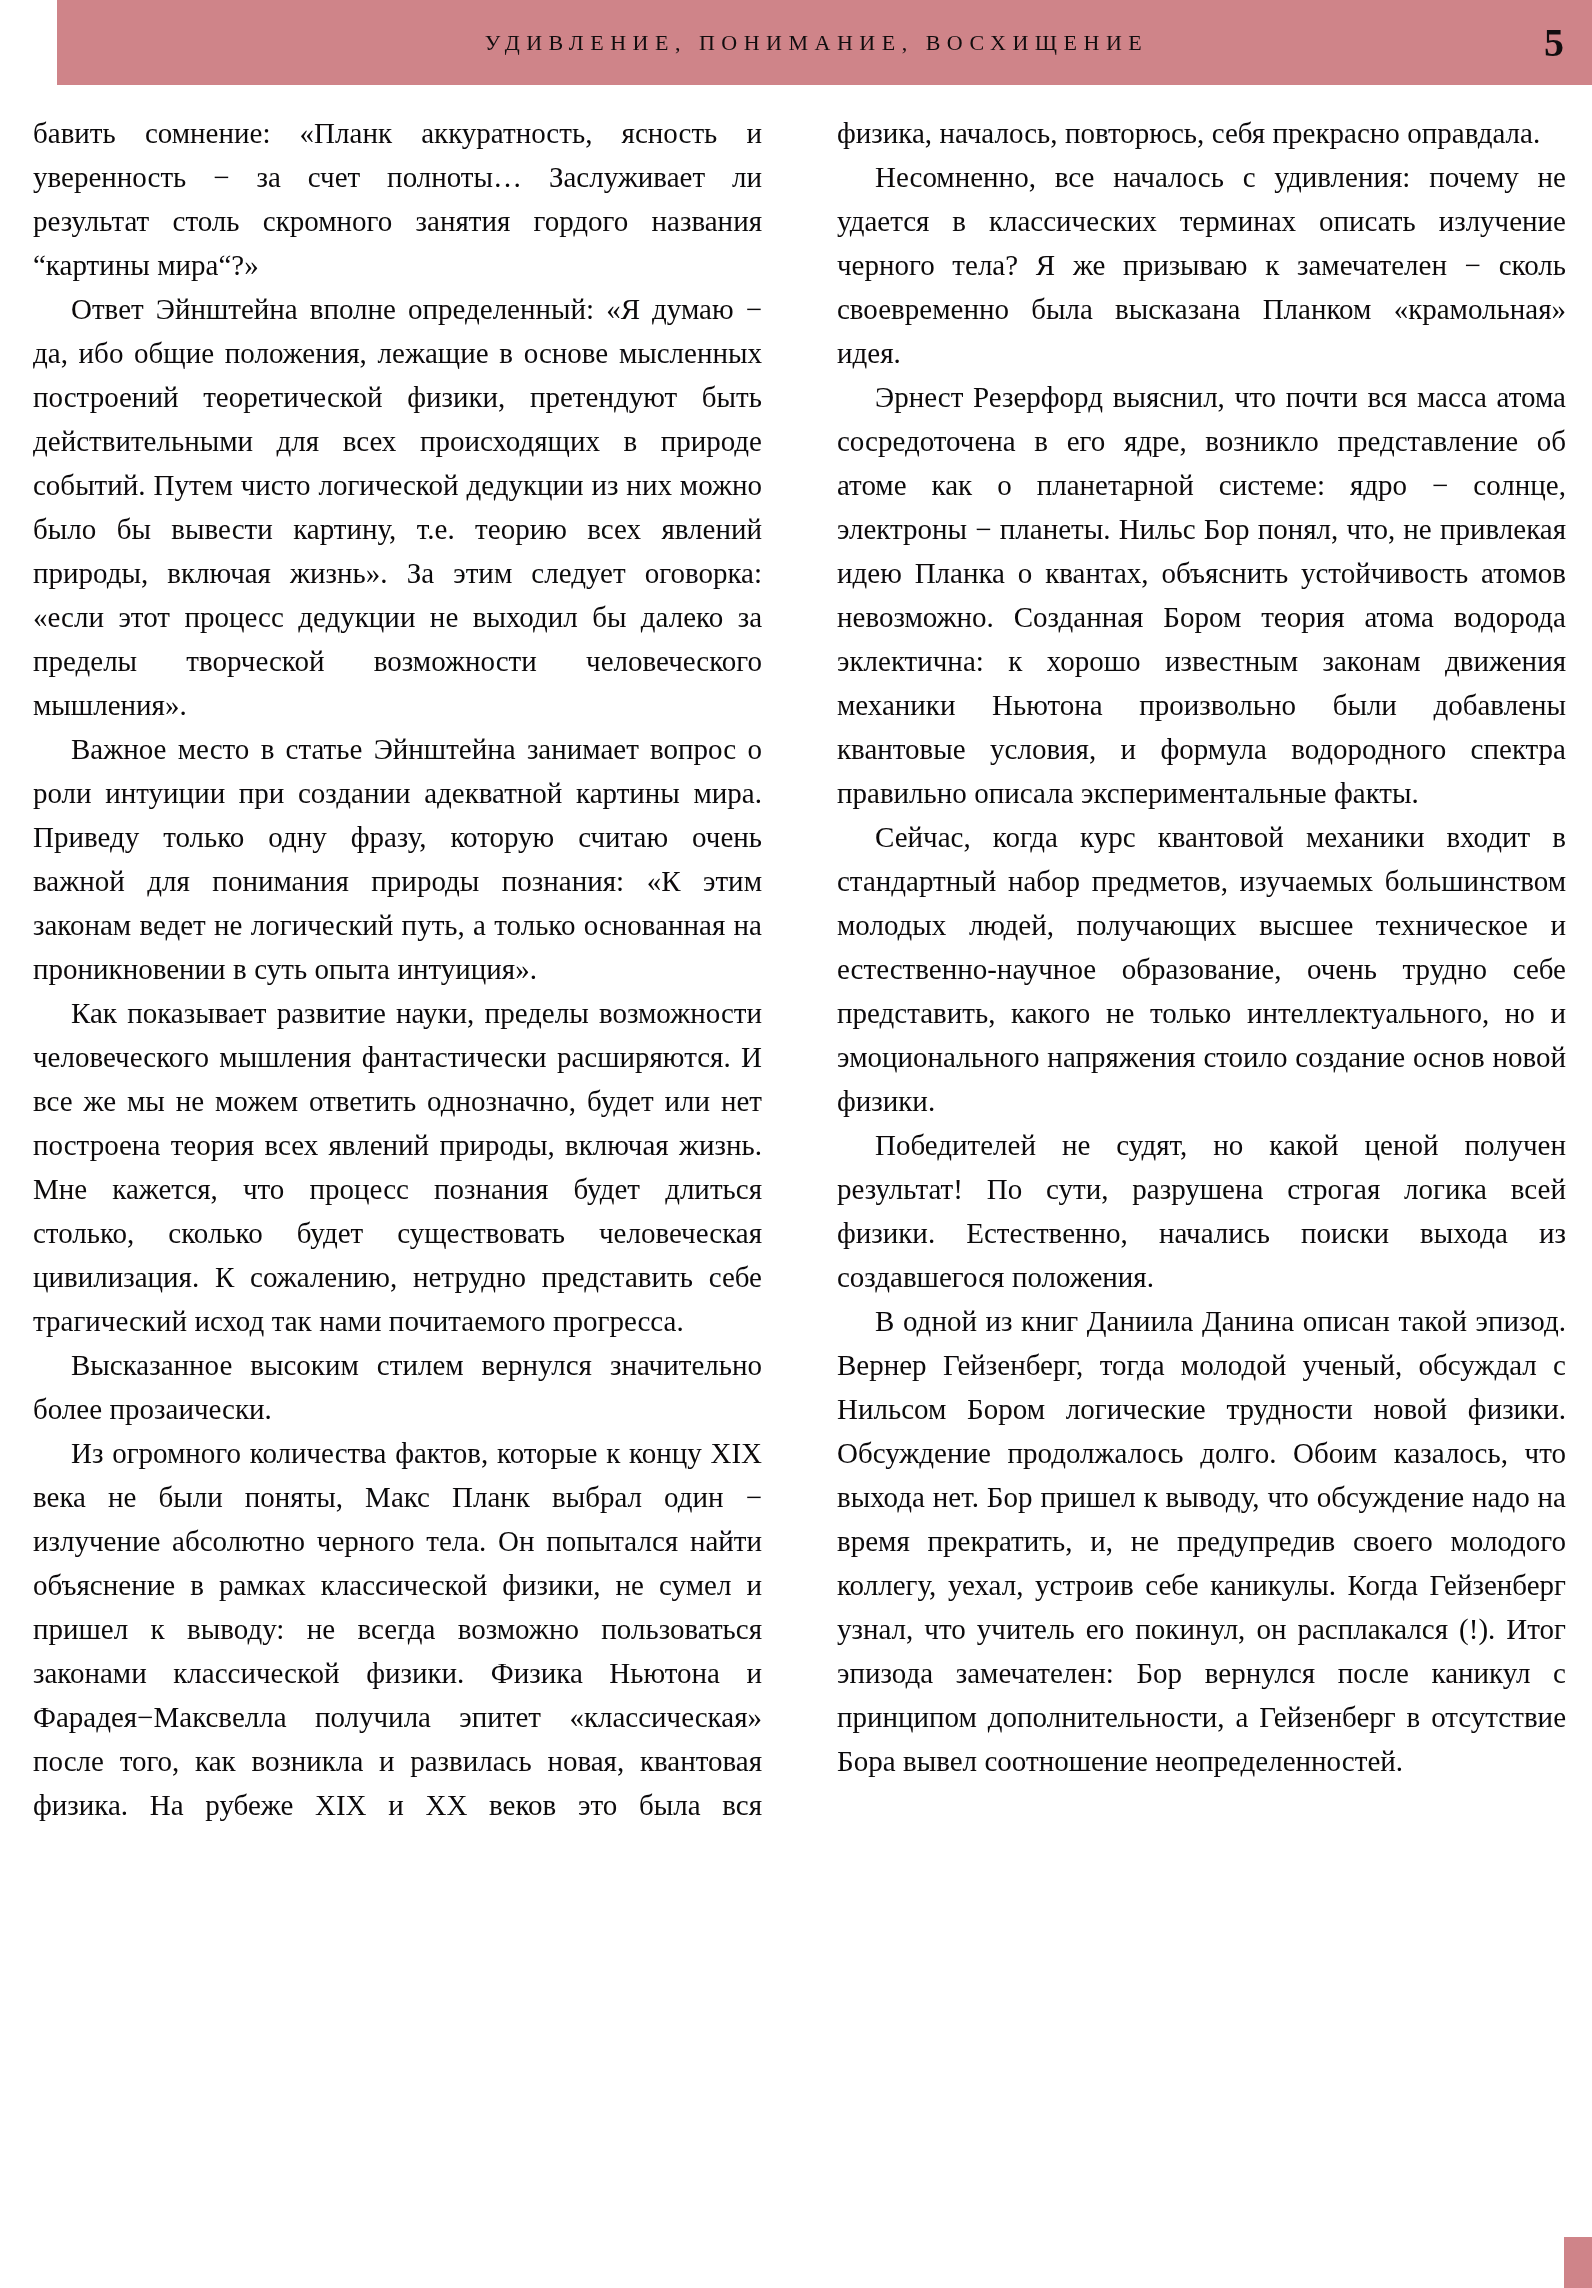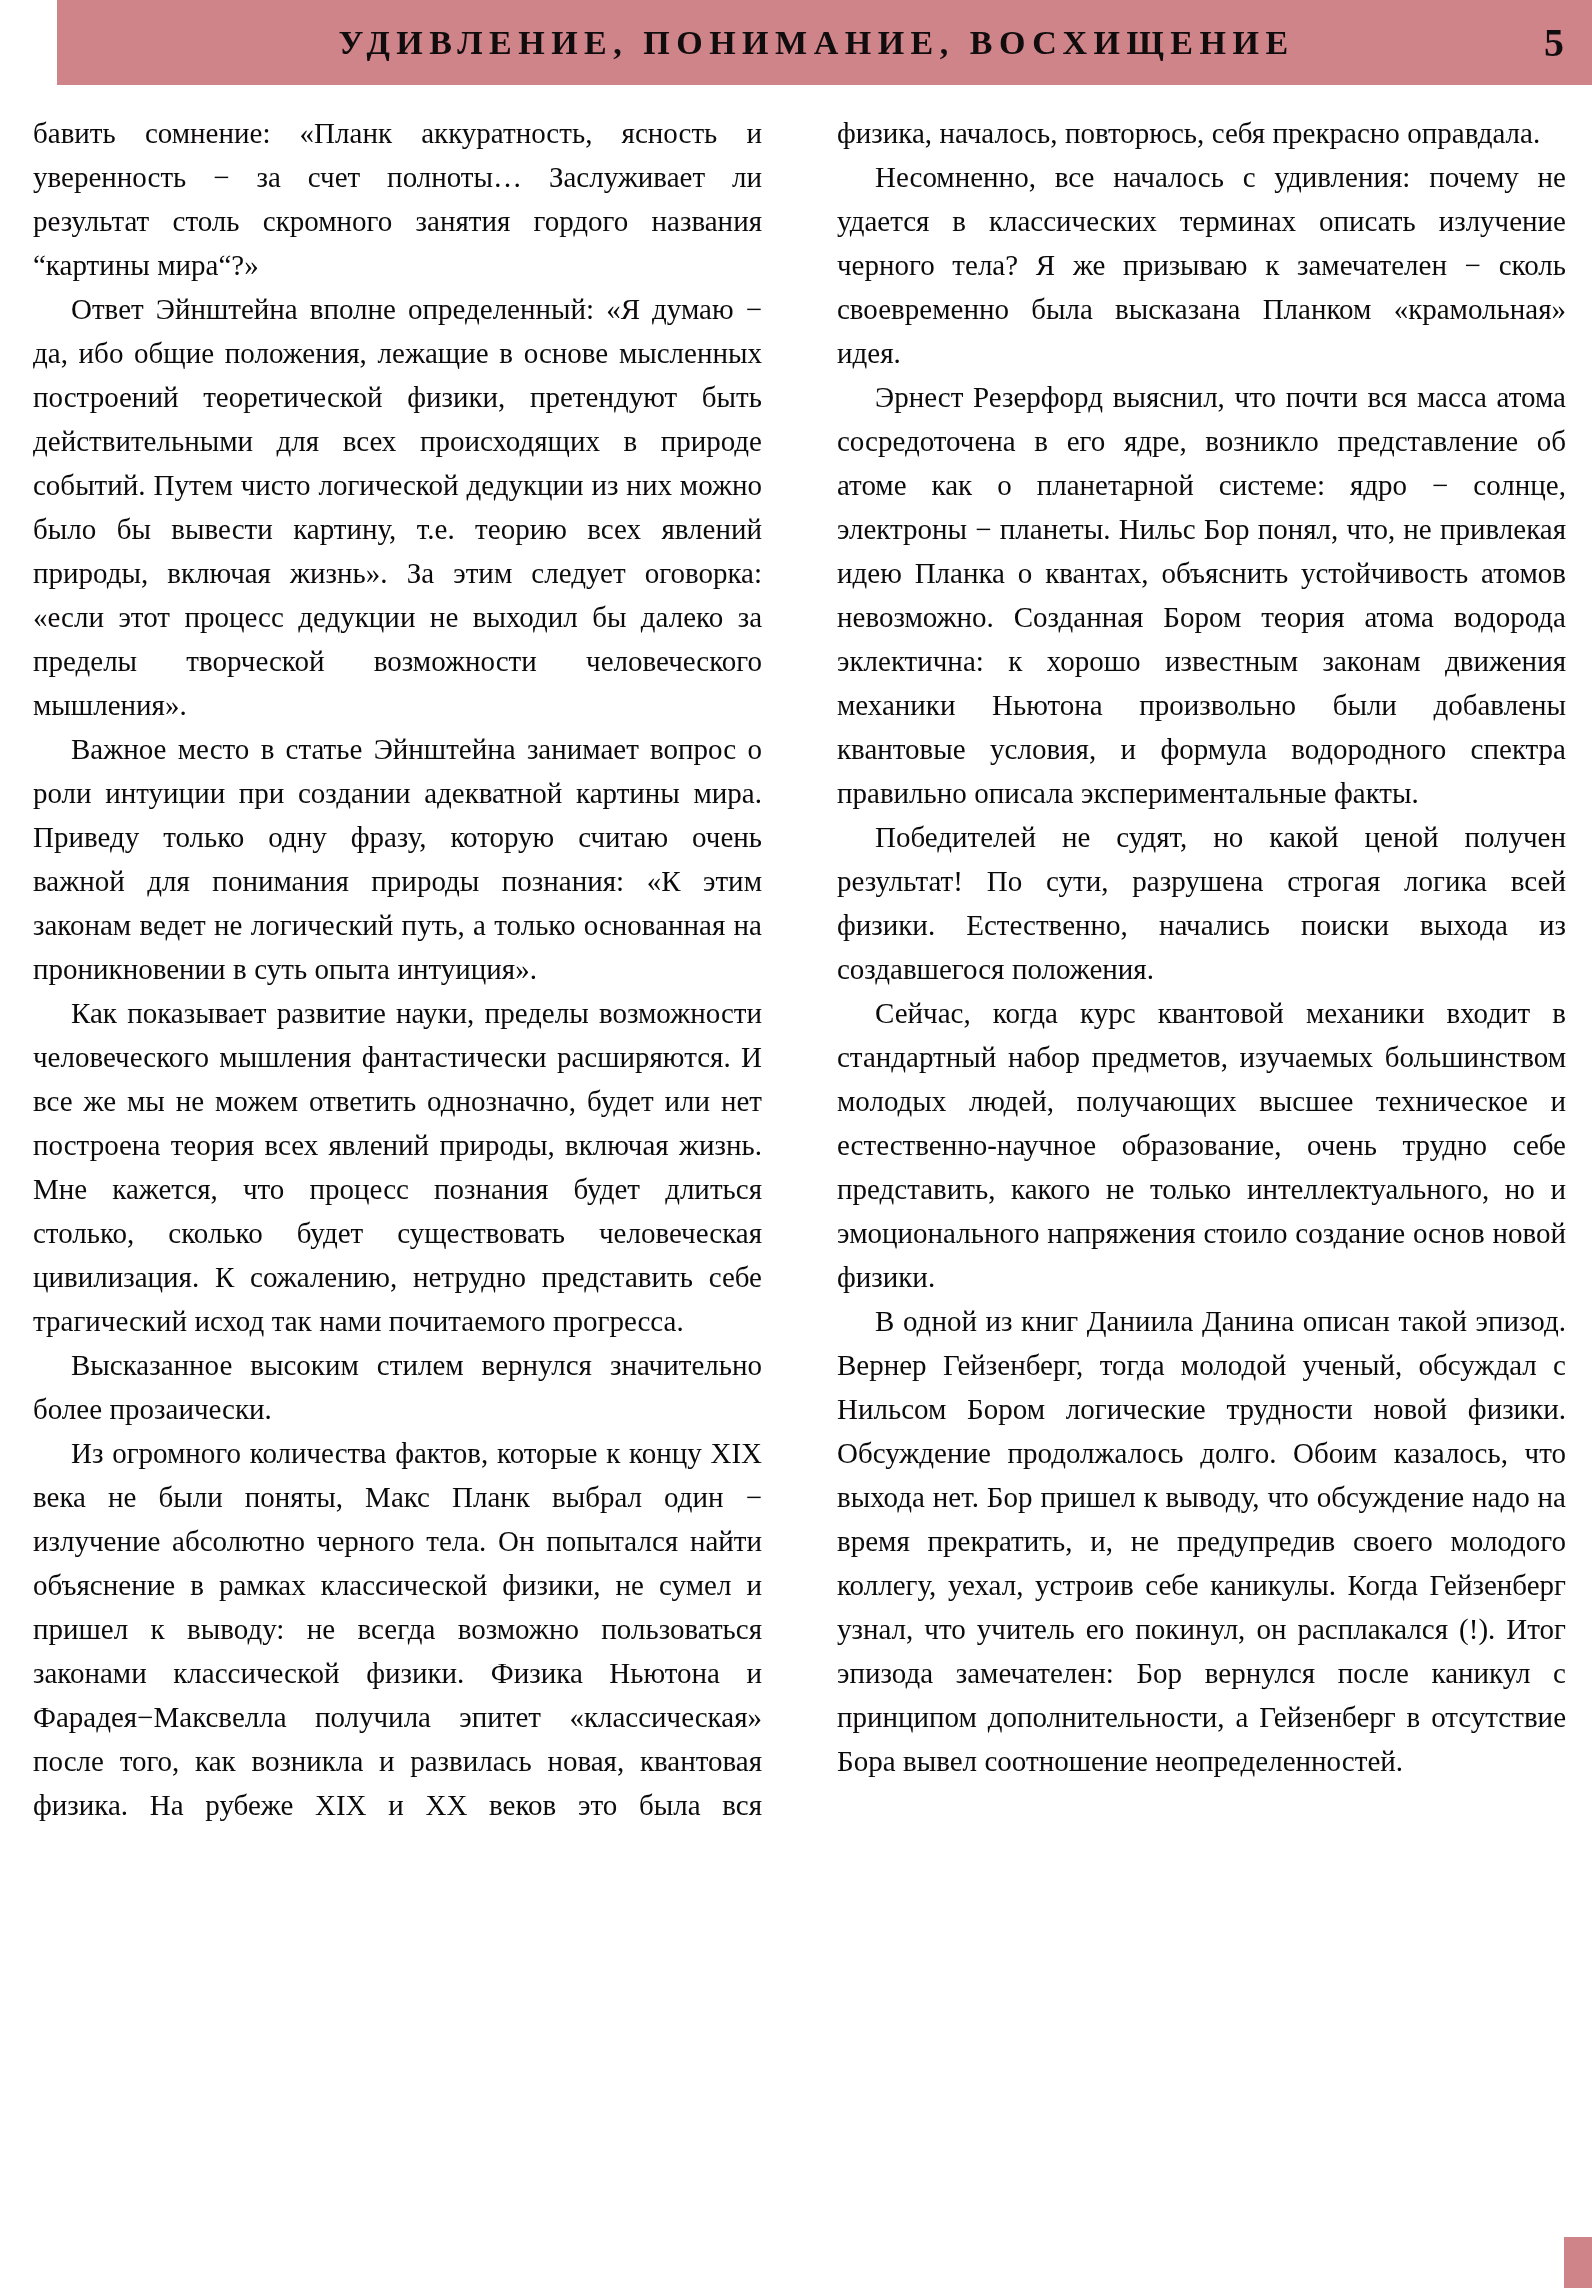--- a/index.html
+++ b/index.html
@@ -31,22 +31,22 @@
     left: 57px;
     top: 0;
     width: 1535px;
     height: 85px;
     display: flex;
     align-items: center;
     justify-content: center;
   }
   .running-title {
     font-family: "Liberation Serif", "DejaVu Serif", serif;
-    font-size: 34px;
-    font-weight: bold;
+    font-size: 22px;
+    font-weight: normal;
     letter-spacing: 6.5px;
     color: #110d0e;
     text-transform: uppercase;
     white-space: nowrap;
     transform: translateX(-8px);
   }
   .page-number {
     position: absolute;
     right: 28px;
     top: 50%;
@@ -126,22 +126,22 @@
         <p><span>Ответ Эйнштейна вполне определенный: «Я думаю − да, ибо общие положения, лежащие в основе мысленных построений теоретической физики, претендуют быть действительными для всех происходящих в природе событий. Путем чисто логической дедукции из них можно было бы вывести картину, т.е. теорию всех явлений природы, включая жизнь». За этим следует оговорка: «если этот процесс дедукции не выходил бы далеко за пределы творческой возможности человеческого мышления».</span></p>
         <p><span>Важное место в статье Эйнштейна занимает вопрос о роли интуиции при создании адекватной картины мира. Приведу только одну фразу, которую считаю очень важной для понимания природы познания: «К этим законам ведет не логический путь, а только основанная на проникновении в суть опыта интуиция».</span></p>
         <p><span>Как показывает развитие науки, пределы возможности человеческого мышления фантастически расширяются. И все же мы не можем ответить однозначно, будет или нет построена теория всех явлений природы, включая жизнь. Мне кажется, что процесс познания будет длиться столько, сколько будет существовать человеческая цивилизация. К сожалению, нетрудно представить себе трагический исход так нами почитаемого прогресса.</span></p>
         <p><span>Высказанное высоким стилем вернулся значительно более прозаически.</span></p>
         <p class="justify-last"><span>Из огромного количества фактов, которые к концу XIX века не были поняты, Макс Планк выбрал один − излучение абсолютно черного тела. Он попытался найти объяснение в рамках классической физики, не сумел и пришел к выводу: не всегда возможно пользоваться законами классической физики. Физика Ньютона и Фарадея−Максвелла получила эпитет «классическая» после того, как возникла и развилась новая, квантовая физика. На рубеже XIX и XX веков это была </span><span class="ital">вся</span></p>
       </div>
     <div class="col" id="col-right">
         <p class="noindent"><span>физика, началось, повторюсь, себя прекрасно оправдала.</span></p>
         <p><span>Несомненно, все началось с </span><span class="ital">удивления</span><span>: почему не удается в классических терминах описать излучение черного тела? Я же призываю к </span><span class="ital">замечателен</span><span> − сколь своевременно была высказана Планком «крамольная» идея.</span></p>
         <p><span>Эрнест Резерфорд выяснил, что почти вся масса атома сосредоточена в его ядре, возникло представление об атоме как о планетарной системе: ядро − солнце, электроны − планеты. Нильс Бор понял, что, не привлекая идею Планка о квантах, объяснить устойчивость атомов невозможно. Созданная Бором теория атома водорода эклектична: к хорошо известным законам движения механики Ньютона произвольно были добавлены квантовые условия, и формула водородного спектра правильно описала экспериментальные факты.</span></p>
+        <p><span>Сейчас, когда курс квантовой механики входит в стандартный набор предметов, изучаемых большинством молодых людей, получающих высшее техническое и естественно-научное образование, очень трудно себе представить, какого не только интеллектуального, но и эмоционального напряжения стоило создание основ новой физики.</span></p>
         <p><span>Победителей не судят, но какой ценой получен результат! По сути, разрушена строгая логика всей физики. Естественно, начались поиски выхода из создавшегося положения.</span></p>
-        <p><span>Сейчас, когда курс квантовой механики входит в стандартный набор предметов, изучаемых большинством молодых людей, получающих высшее техническое и естественно-научное образование, очень трудно себе представить, какого не только интеллектуального, но и эмоционального напряжения стоило создание основ новой физики.</span></p>
         <p><span>В одной из книг Даниила Данина описан такой эпизод. Вернер Гейзенберг, тогда молодой ученый, обсуждал с Нильсом Бором логические трудности новой физики. Обсуждение продолжалось долго. Обоим казалось, что выхода нет. Бор пришел к выводу, что обсуждение надо на время прекратить, и, не предупредив своего молодого коллегу, уехал, устроив себе каникулы. Когда Гейзенберг узнал, что учитель его покинул, он расплакался (!). Итог эпизода замечателен: Бор вернулся после каникул с </span><span class="ital">принципом дополнительности</span><span>, а Гейзенберг в отсутствие Бора вывел </span><span class="ital">соотношение неопределенностей</span><span>.</span></p>
       </div>
   </div>
 
   <div class="corner-mark" style="background: rgb(207, 132, 137);"></div>
 
 </div>
 
 
 </body></html>

